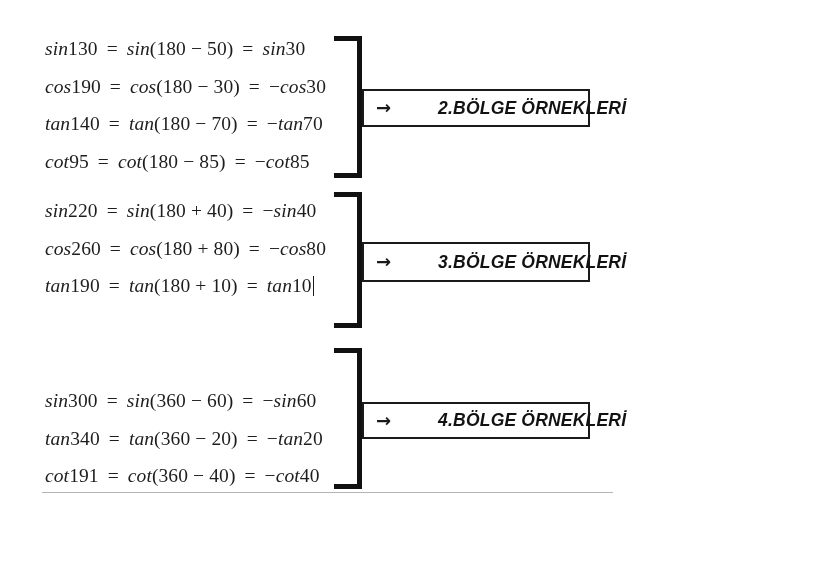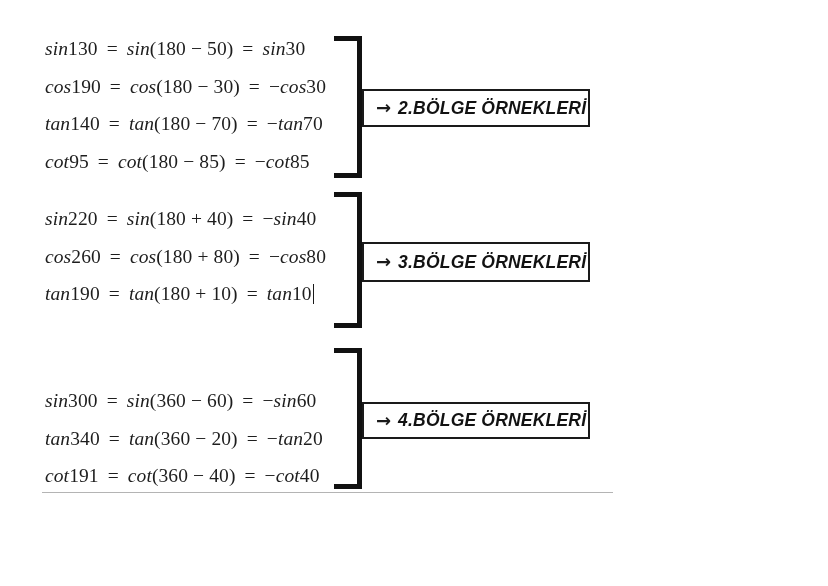--- a/index.html
+++ b/index.html
@@ -92,20 +92,21 @@
     padding-left: 12px;
   }
   .label-text {
     font-family: "Liberation Sans", sans-serif;
     font-weight: bold;
     font-style: italic;
     font-size: 17.5px;
     color: #121212;
     letter-spacing: 0.2px;
     white-space: nowrap;
+    margin-left: 40px;
   }
   .arrow-glyph {
     font-family: "DejaVu Sans", sans-serif;
     font-weight: bold;
     font-style: normal;
     font-size: 18px;
     margin-right: 7px;
     line-height: 1;
   }
 
@@ -126,21 +127,21 @@
       <div class="eq-row"><span class="fn">tan</span><span class="num">140</span><span class="op op-eq">=</span><span class="fn">tan</span><span class="num">(</span><span class="num">180</span><span class="op">−</span><span class="num">70</span><span class="num">)</span><span class="op op-eq">=</span><span class="sign">−</span><span class="fn">tan</span><span class="num">70</span></div>
       <div class="eq-row"><span class="fn">cot</span><span class="num">95</span><span class="op op-eq">=</span><span class="fn">cot</span><span class="num">(</span><span class="num">180</span><span class="op">−</span><span class="num">85</span><span class="num">)</span><span class="op op-eq">=</span><span class="sign">−</span><span class="fn">cot</span><span class="num">85</span></div>
     </div>
     <div class="bracket" style="left: 334px; top: 36px; height: 142px;"></div>
     <div class="connector" style="left: 362px; top: 90px; width: 2px;"></div>
     <div class="connector" style="left: 362px; top: 126px; width: 2px;"></div>
     <div class="label-box" style="left: 362px; top: 89px; width: 228px; height: 38px;">
       <span class="arrow-glyph">→</span>
       <span class="label-text">2.BÖLGE ÖRNEKLERİ</span>
     </div>
-    <div class="eq-group" style="top: 192px; margin-top: 8px;">
+    <div class="eq-group" style="top: 192px;">
       <div class="eq-row"><span class="fn">sin</span><span class="num">220</span><span class="op op-eq">=</span><span class="fn">sin</span><span class="num">(</span><span class="num">180</span><span class="op">+</span><span class="num">40</span><span class="num">)</span><span class="op op-eq">=</span><span class="sign">−</span><span class="fn">sin</span><span class="num">40</span></div>
       <div class="eq-row"><span class="fn">cos</span><span class="num">260</span><span class="op op-eq">=</span><span class="fn">cos</span><span class="num">(</span><span class="num">180</span><span class="op">+</span><span class="num">80</span><span class="num">)</span><span class="op op-eq">=</span><span class="sign">−</span><span class="fn">cos</span><span class="num">80</span></div>
       <div class="eq-row"><span class="fn">tan</span><span class="num">190</span><span class="op op-eq">=</span><span class="fn">tan</span><span class="num">(</span><span class="num">180</span><span class="op">+</span><span class="num">10</span><span class="num">)</span><span class="op op-eq">=</span><span class="fn">tan</span><span class="num">10</span><span class="caret"></span></div>
     </div>
     <div class="bracket" style="left: 334px; top: 192px; height: 136px;"></div>
     <div class="connector" style="left: 362px; top: 243px; width: 2px;"></div>
     <div class="connector" style="left: 362px; top: 281px; width: 2px;"></div>
     <div class="label-box" style="left: 362px; top: 242px; width: 228px; height: 40px;">
       <span class="arrow-glyph">→</span>
       <span class="label-text">3.BÖLGE ÖRNEKLERİ</span>

